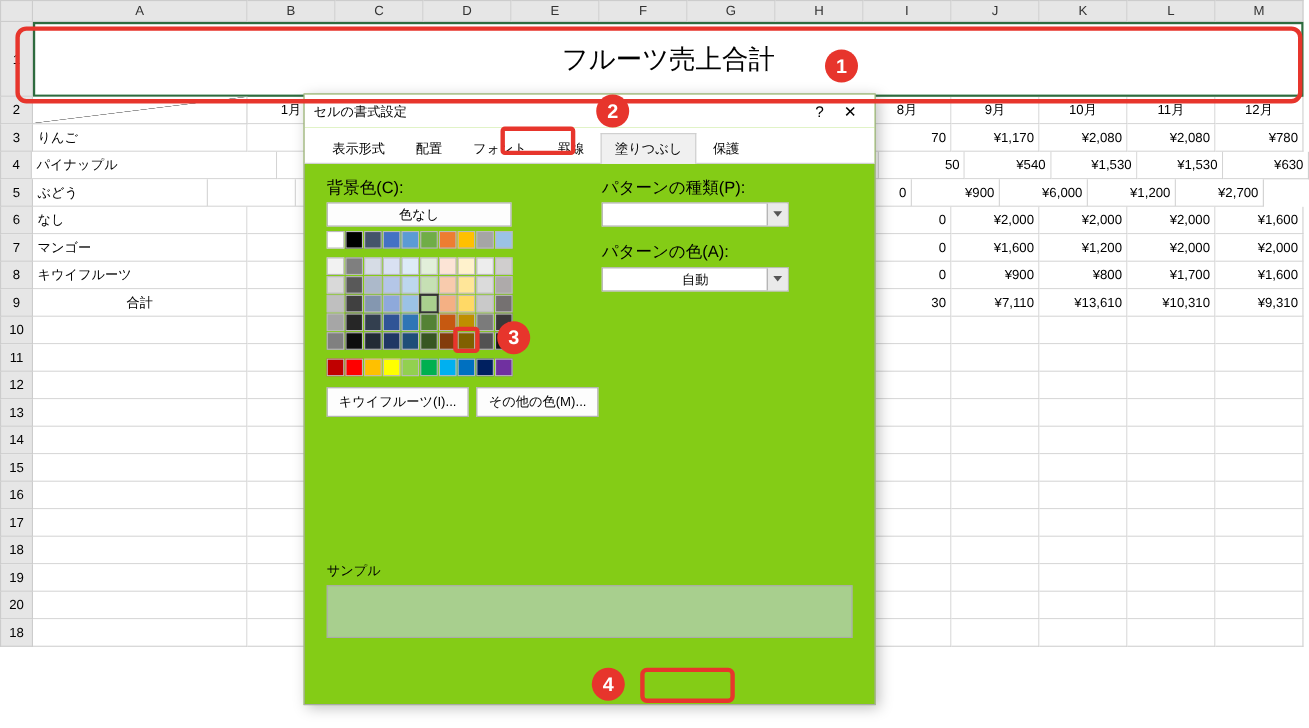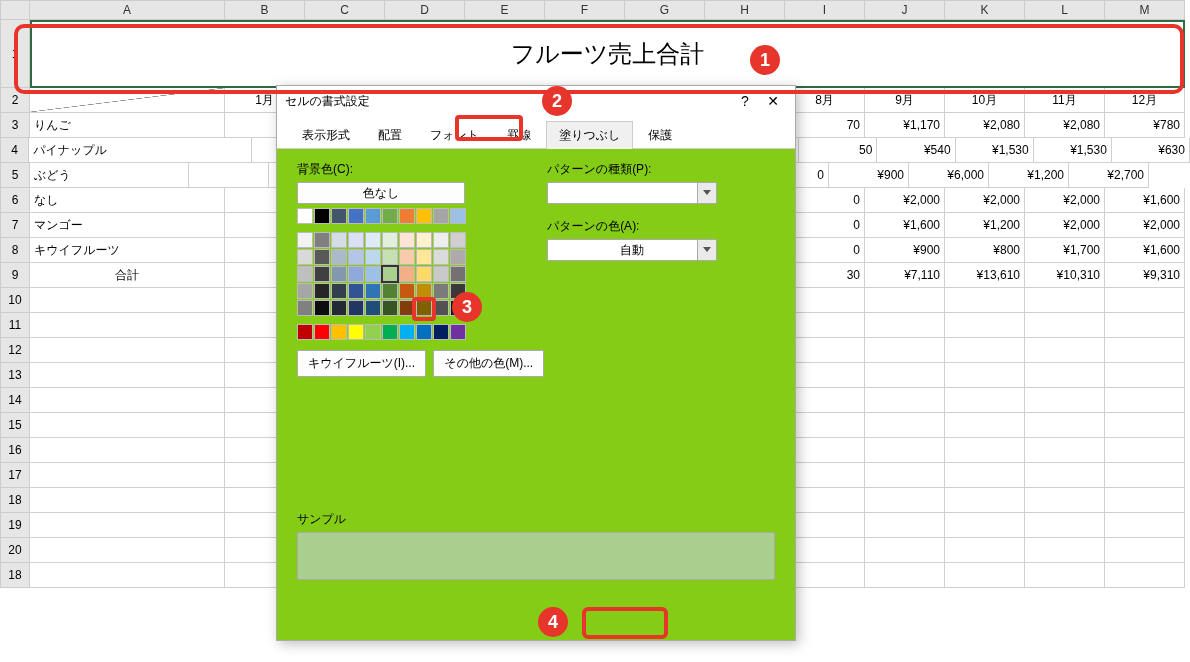--- a/index.html
+++ b/index.html
@@ -134,21 +134,21 @@
   }
   .tab.active {
     background: #f0f0f0;
     border-color: #ccc;
   }
   .dlg-body {
     flex: 1;
     padding: 12px 20px;
     position: relative;
   }
-  .lbl { font-size: 12px; margin-bottom: 4px; }
+  .lbl { font-size: 15px; margin-bottom: 4px; }
   .no-color-btn {
     width: 168px;
     height: 22px;
     border: 1px solid #aaa;
     background: #fdfdfd;
     display: flex;
     align-items: center;
     justify-content: center;
     font-size: 12px;
     margin-bottom: 4px;

